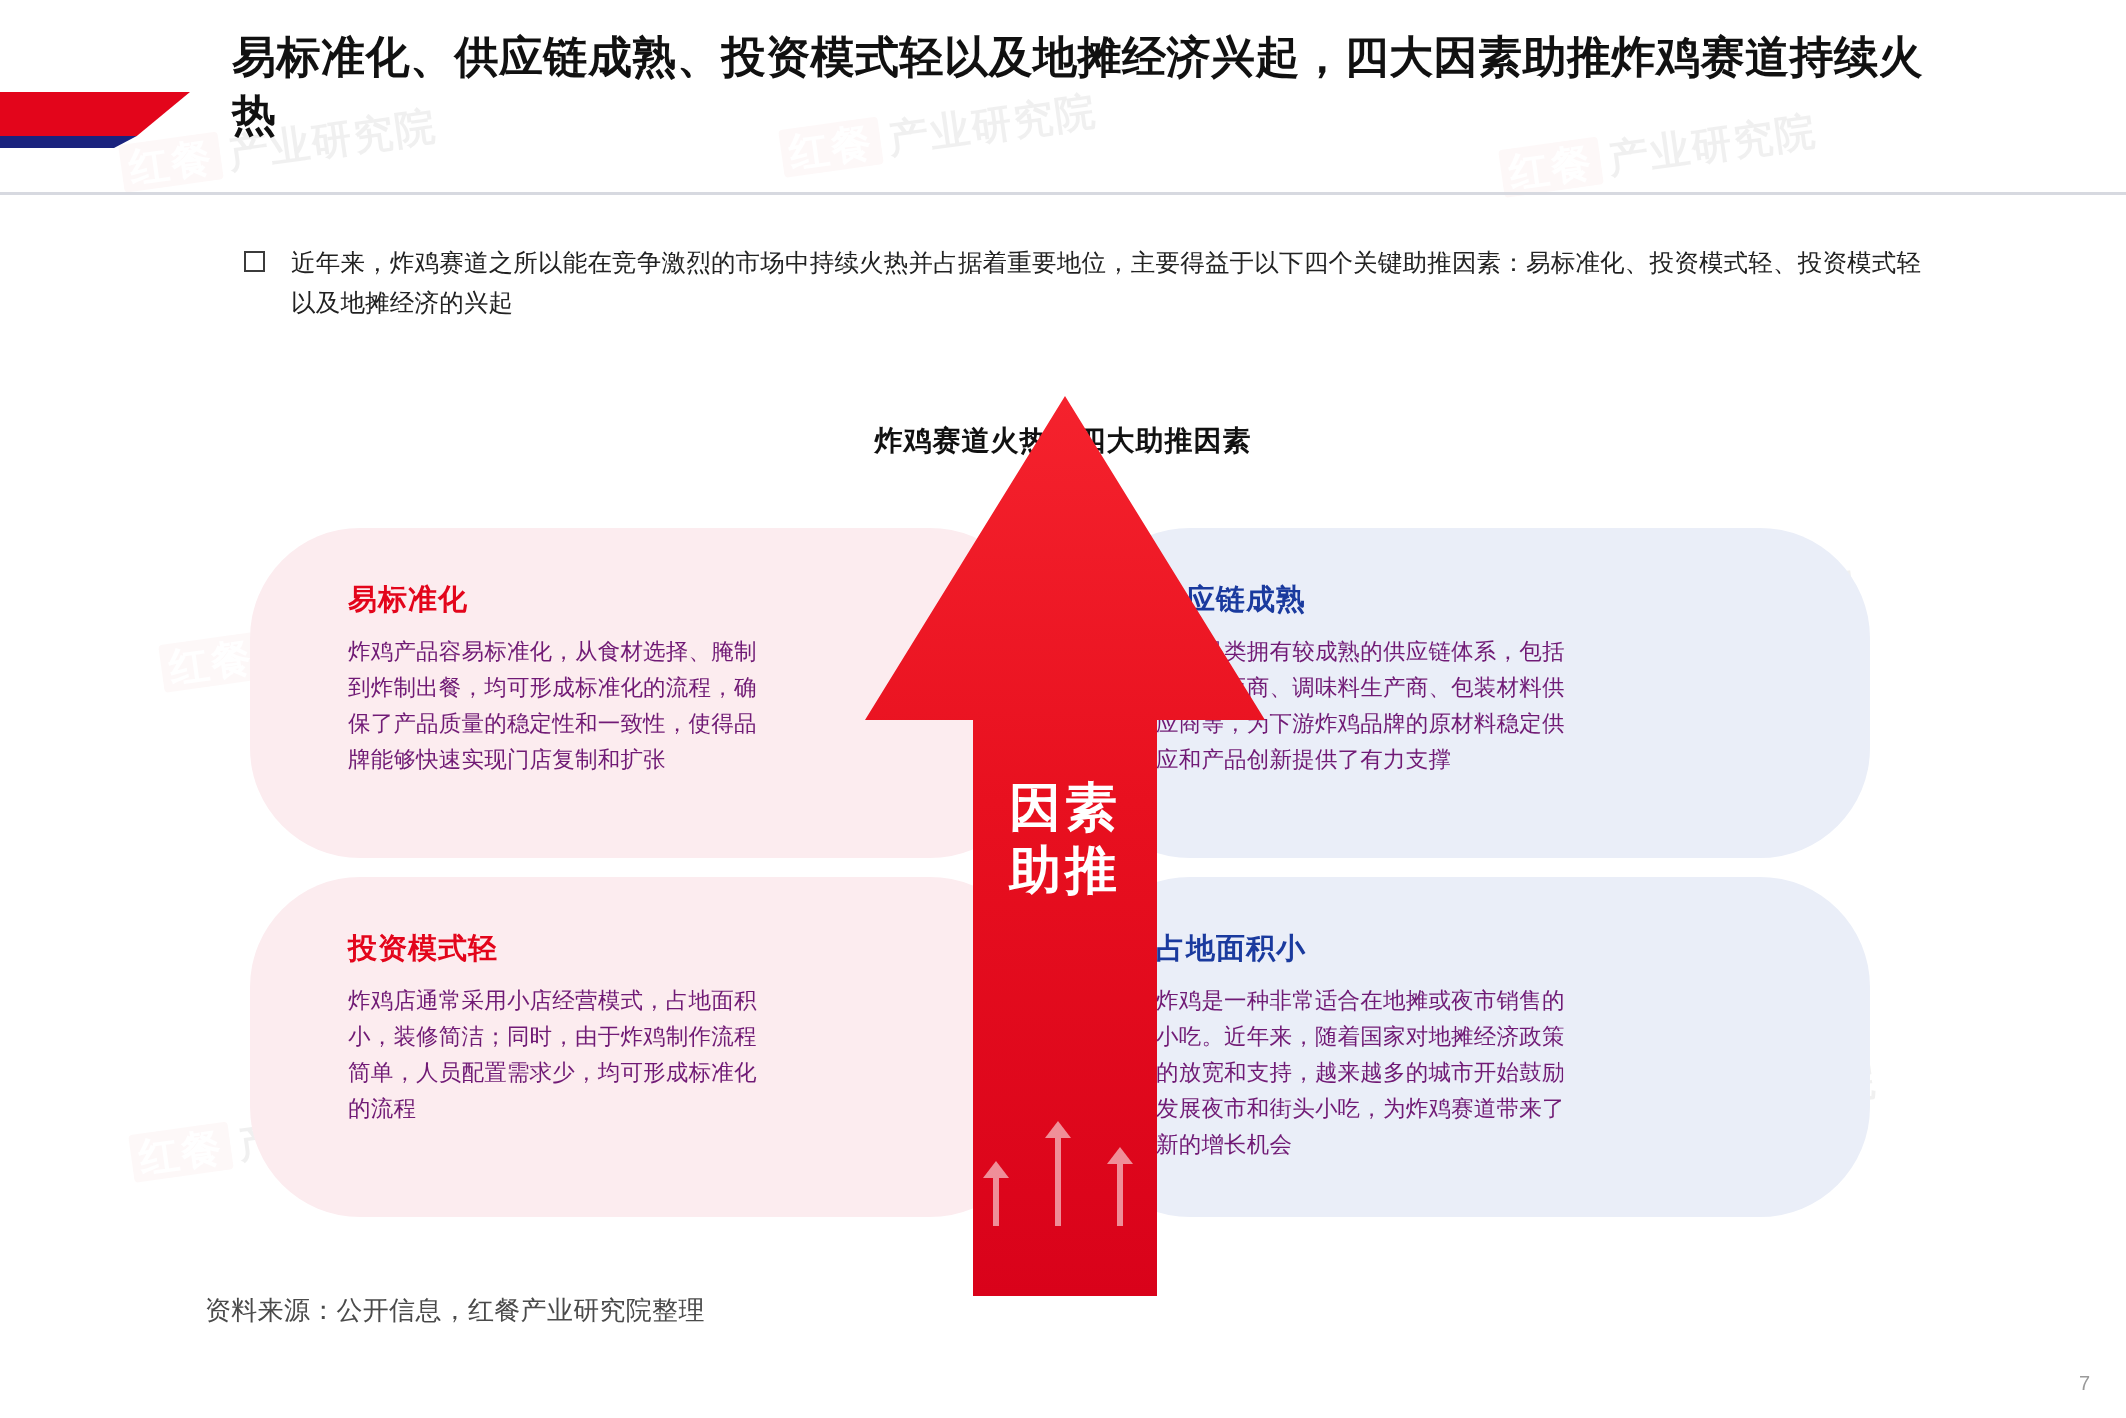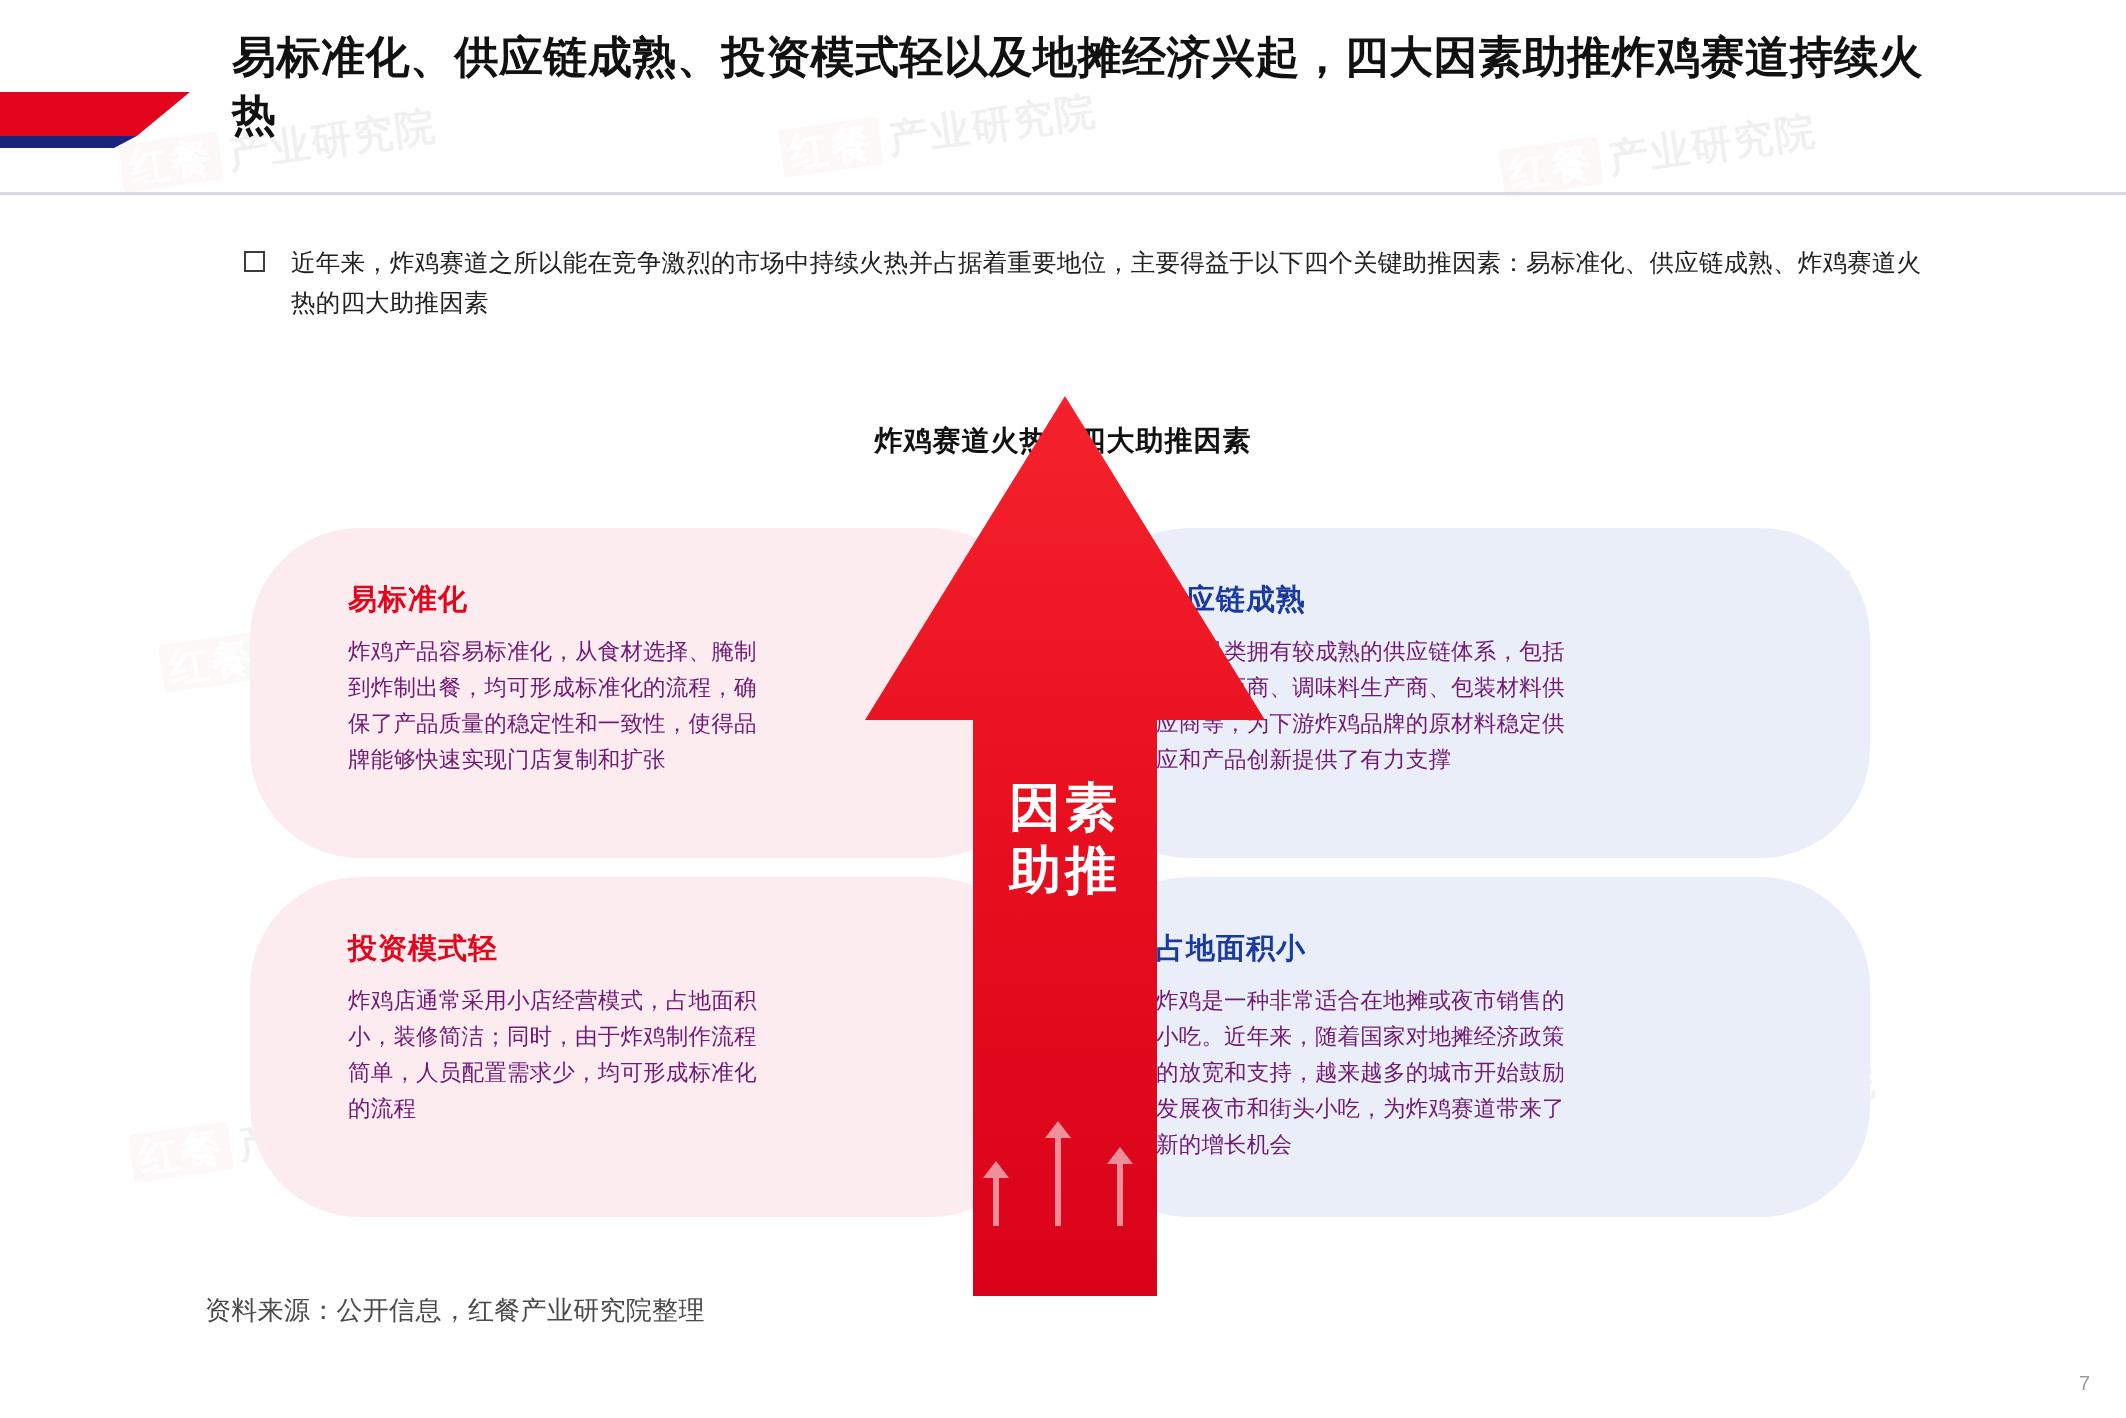--- a/index.html
+++ b/index.html
@@ -290,21 +290,21 @@
 <div class="accent-wrap">
   <div class="accent-red"></div>
   <div class="accent-blue"></div>
 </div>
 <div class="header-rule"></div>
 
 <div class="page-title">易标准化、供应链成熟、投资模式轻以及地摊经济兴起，四大因素助推炸鸡赛道持续火热</div>
 
 <div class="bullet-row">
   <span class="bullet-marker"></span>
-  <span class="bullet-text">近年来，炸鸡赛道之所以能在竞争激烈的市场中持续火热并占据着重要地位，主要得益于以下四个关键助推因素：易标准化、供应链成熟、炸鸡赛道火热的四大助推因素</span>
+  <span class="bullet-text">近年来，炸鸡赛道之所以能在竞争激烈的市场中持续火热并占据着重要地位，主要得益于以下四个关键助推因素：易标准化、投资模式轻、投资模式轻以及地摊经济的兴起</span>
 </div>
 
 <div class="chart-caption">炸鸡赛道火热的四大助推因素</div>
 
 <div class="diagram">
 
   <div class="panel left top-row panel-pink">
     <div class="panel-title title-red">易标准化</div>
     <div class="panel-body">炸鸡产品容易标准化，从食材选择、腌制到炸制出餐，均可形成标准化的流程，确保了产品质量的稳定性和一致性，使得品牌能够快速实现门店复制和扩张</div>
   </div>

